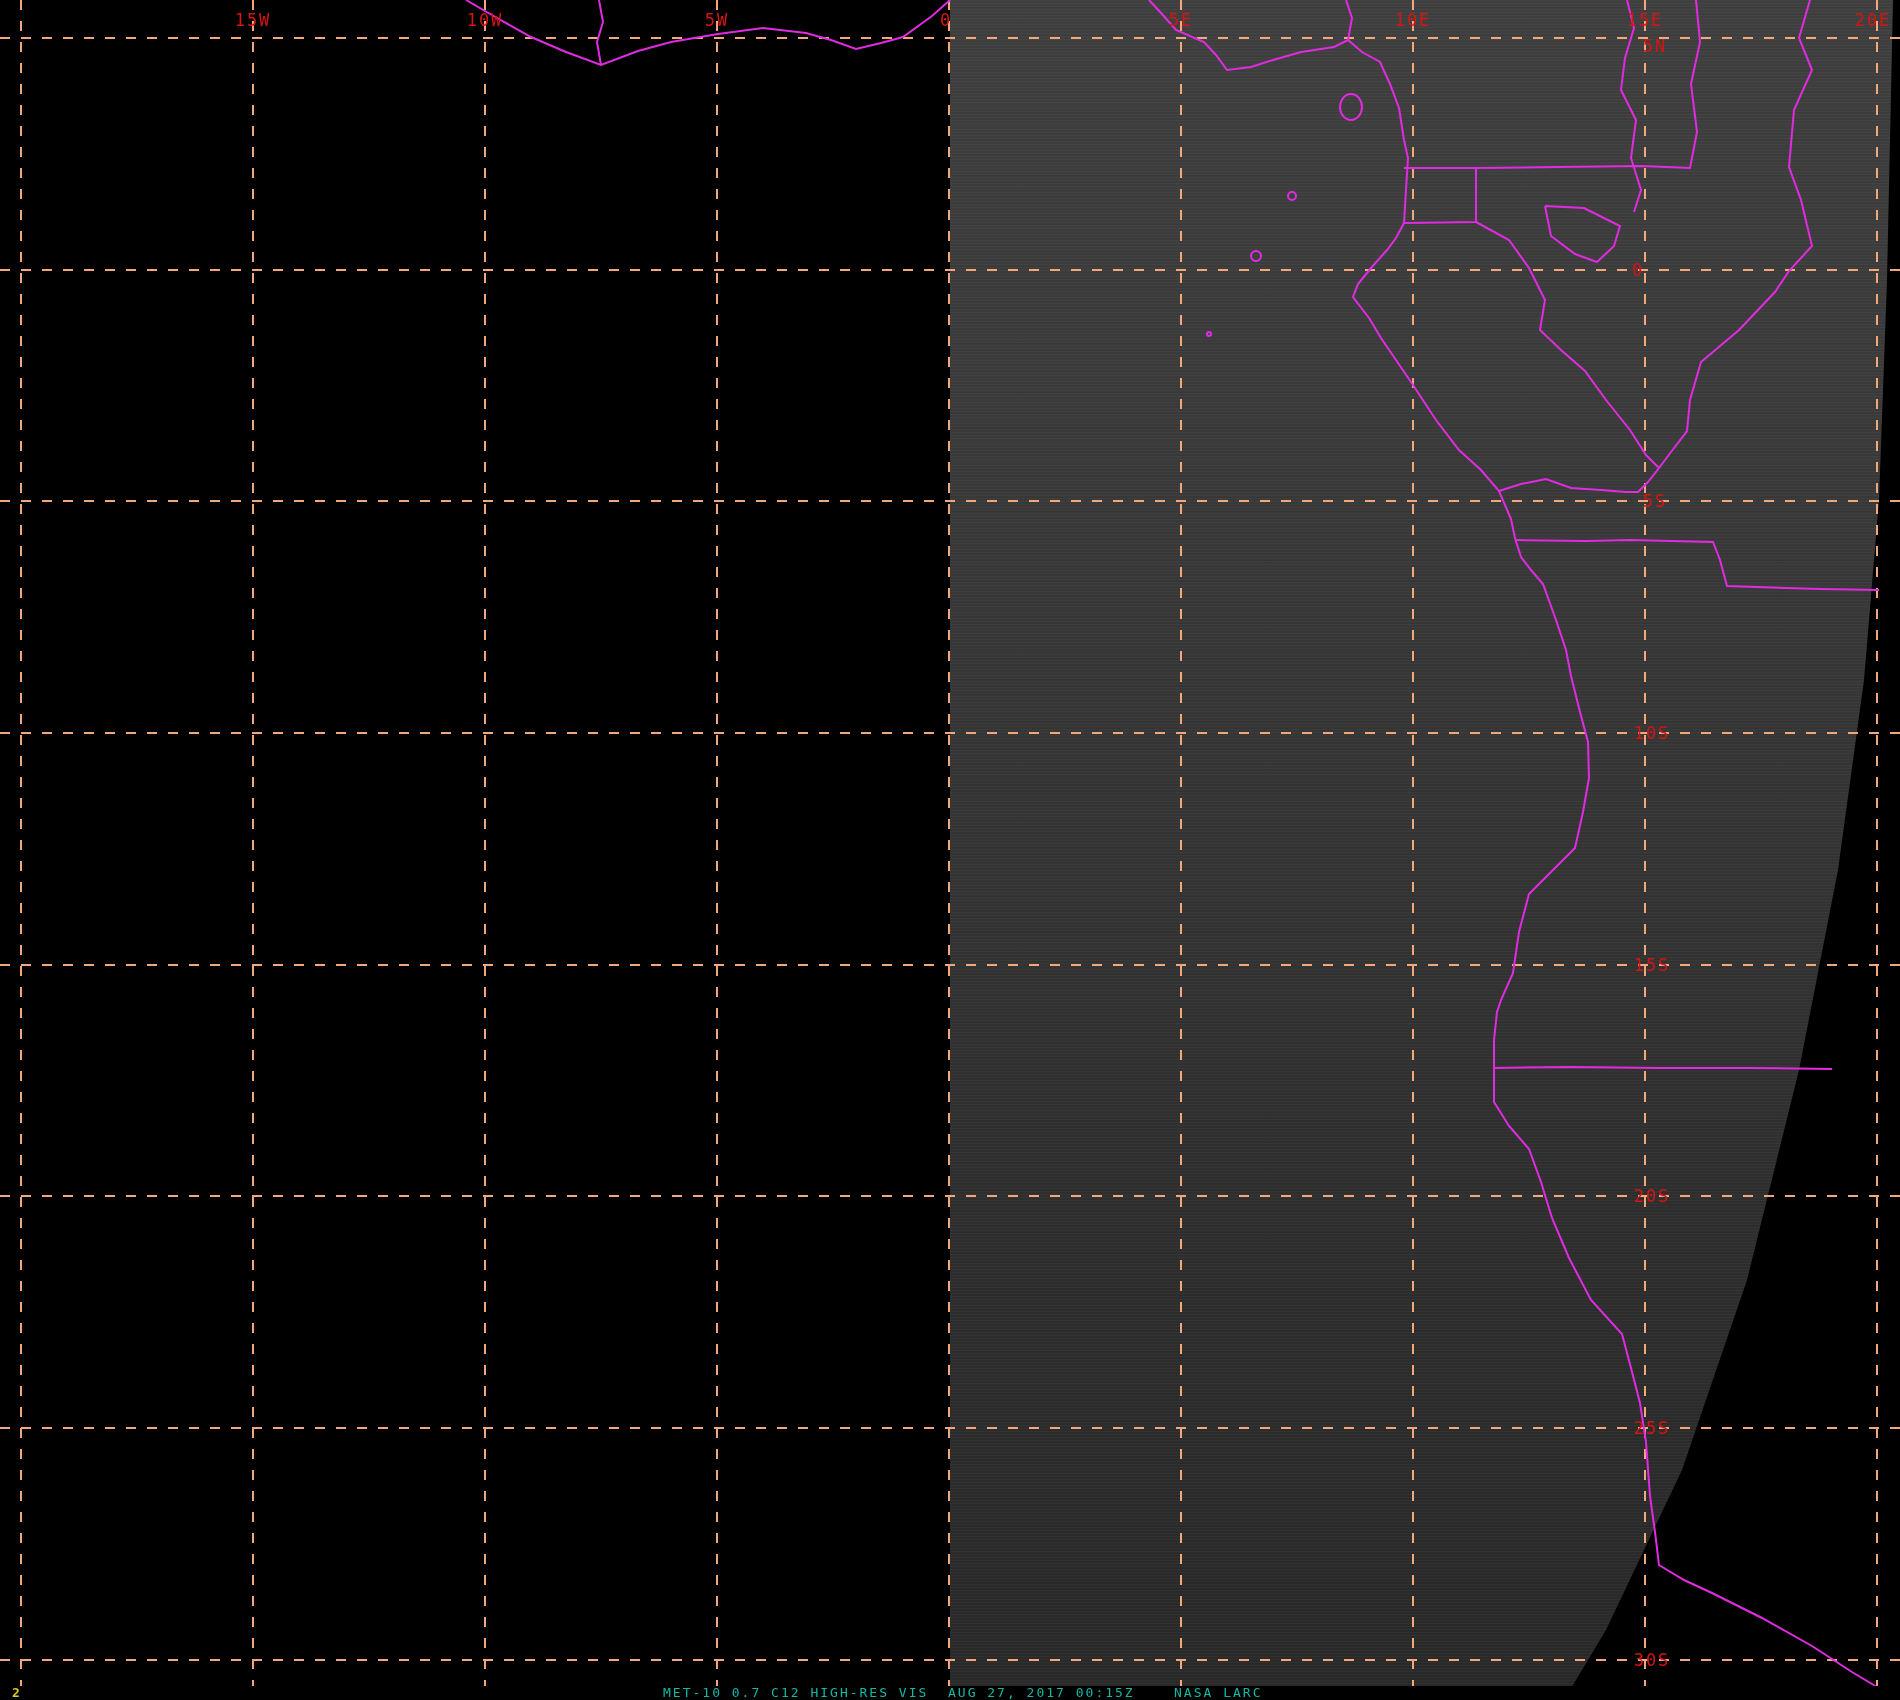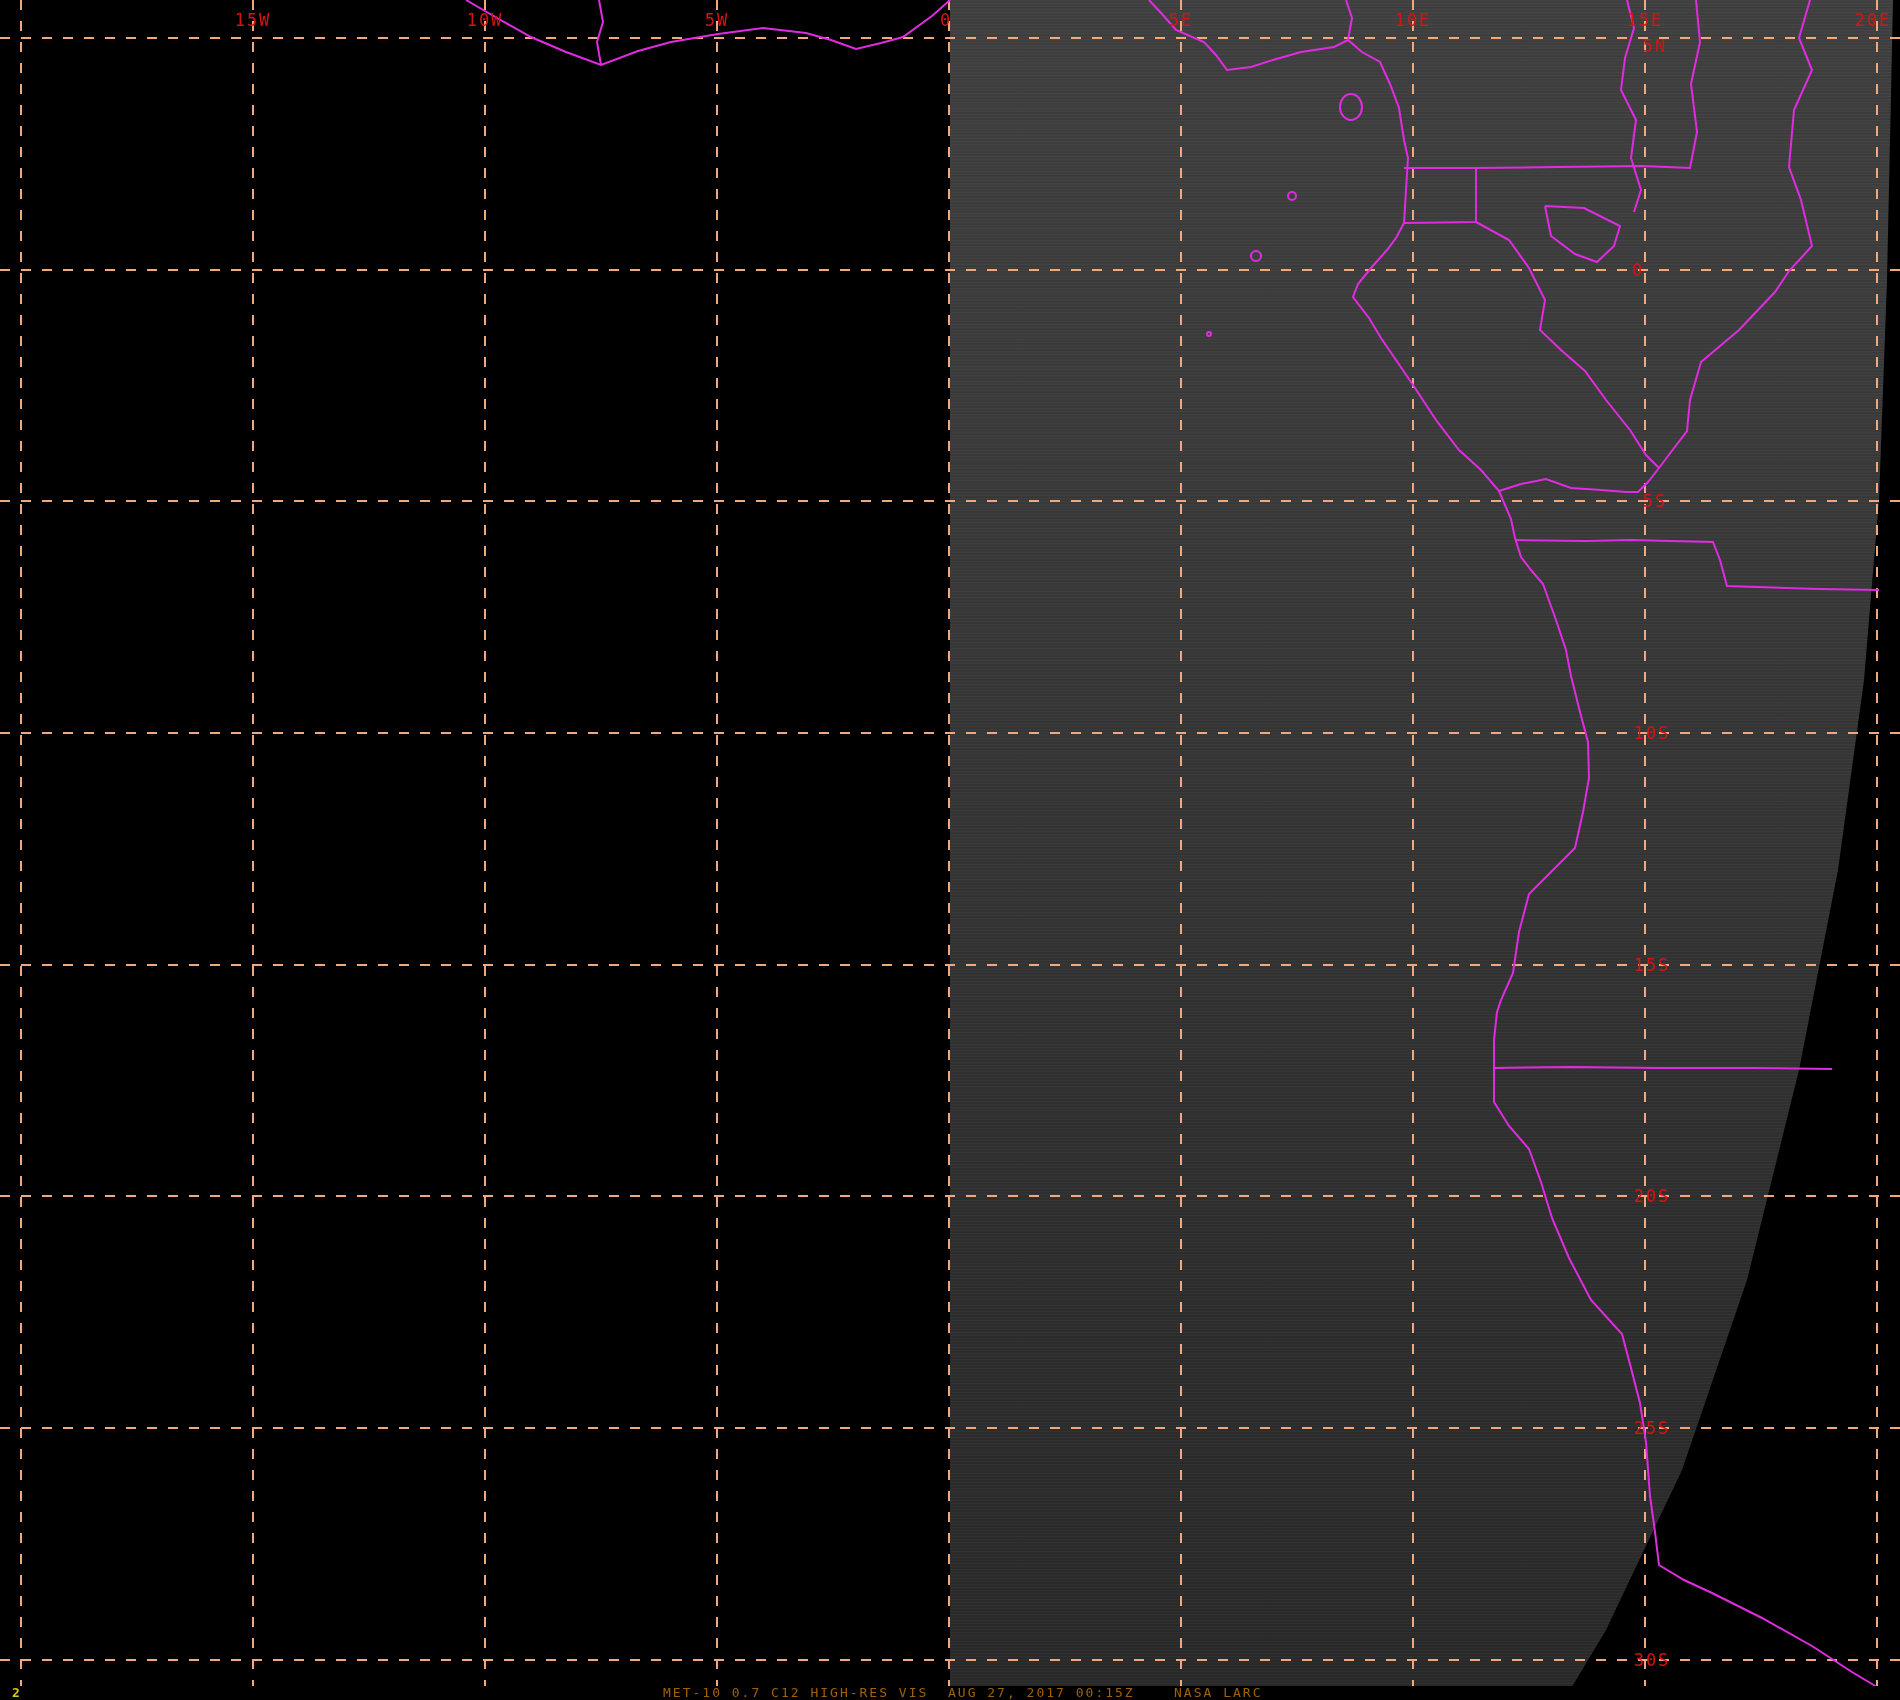--- a/index.html
+++ b/index.html
@@ -7,21 +7,21 @@
          font-family:"DejaVu Sans Mono",monospace;}
   .daylight{position:absolute;inset:0;
     background:linear-gradient(180deg,#3f3f3f 0%,#3a3a3a 25%,#343434 50%,#2d2d2d 75%,#292929 100%);}
   .daylight::after{content:"";position:absolute;inset:0;
     background:
       repeating-linear-gradient(180deg, rgba(255,255,255,0.03) 0 1px, rgba(0,0,0,0) 1px 3px),
       repeating-linear-gradient(180deg, rgba(0,0,0,0.05) 0 1px, rgba(0,0,0,0) 1px 7px);}
   svg.overlay{position:absolute;left:0;top:0;}
   .caption-bar{position:absolute;left:0;bottom:0;width:1900px;height:14px;background:#000;}
   .caption-text{position:absolute;left:663px;bottom:1px;height:13px;line-height:13px;
-    color:#a16207;font-size:13px;letter-spacing:2px;white-space:pre;}
+    color:#14b8a6;font-size:13px;letter-spacing:2px;white-space:pre;}
   .caption-text span{margin:0;}
   .frame-counter{position:absolute;left:12px;bottom:1px;height:13px;line-height:13px;
     font-size:13px;font-weight:bold;color:#d8cc20;}
 </style>
 </head>
 <body>
 
 <div class="stage">
   <div class="daylight" style="clip-path: polygon(950px 0px, 1893px 0px, 1887px 280px, 1879px 500px, 1864px 680px, 1838px 870px, 1799px 1070px, 1747px 1280px, 1682px 1470px, 1606px 1630px, 1564px 1700px, 950px 1700px);"></div>
   <svg class="overlay" id="overlay" width="1900" height="1700">

